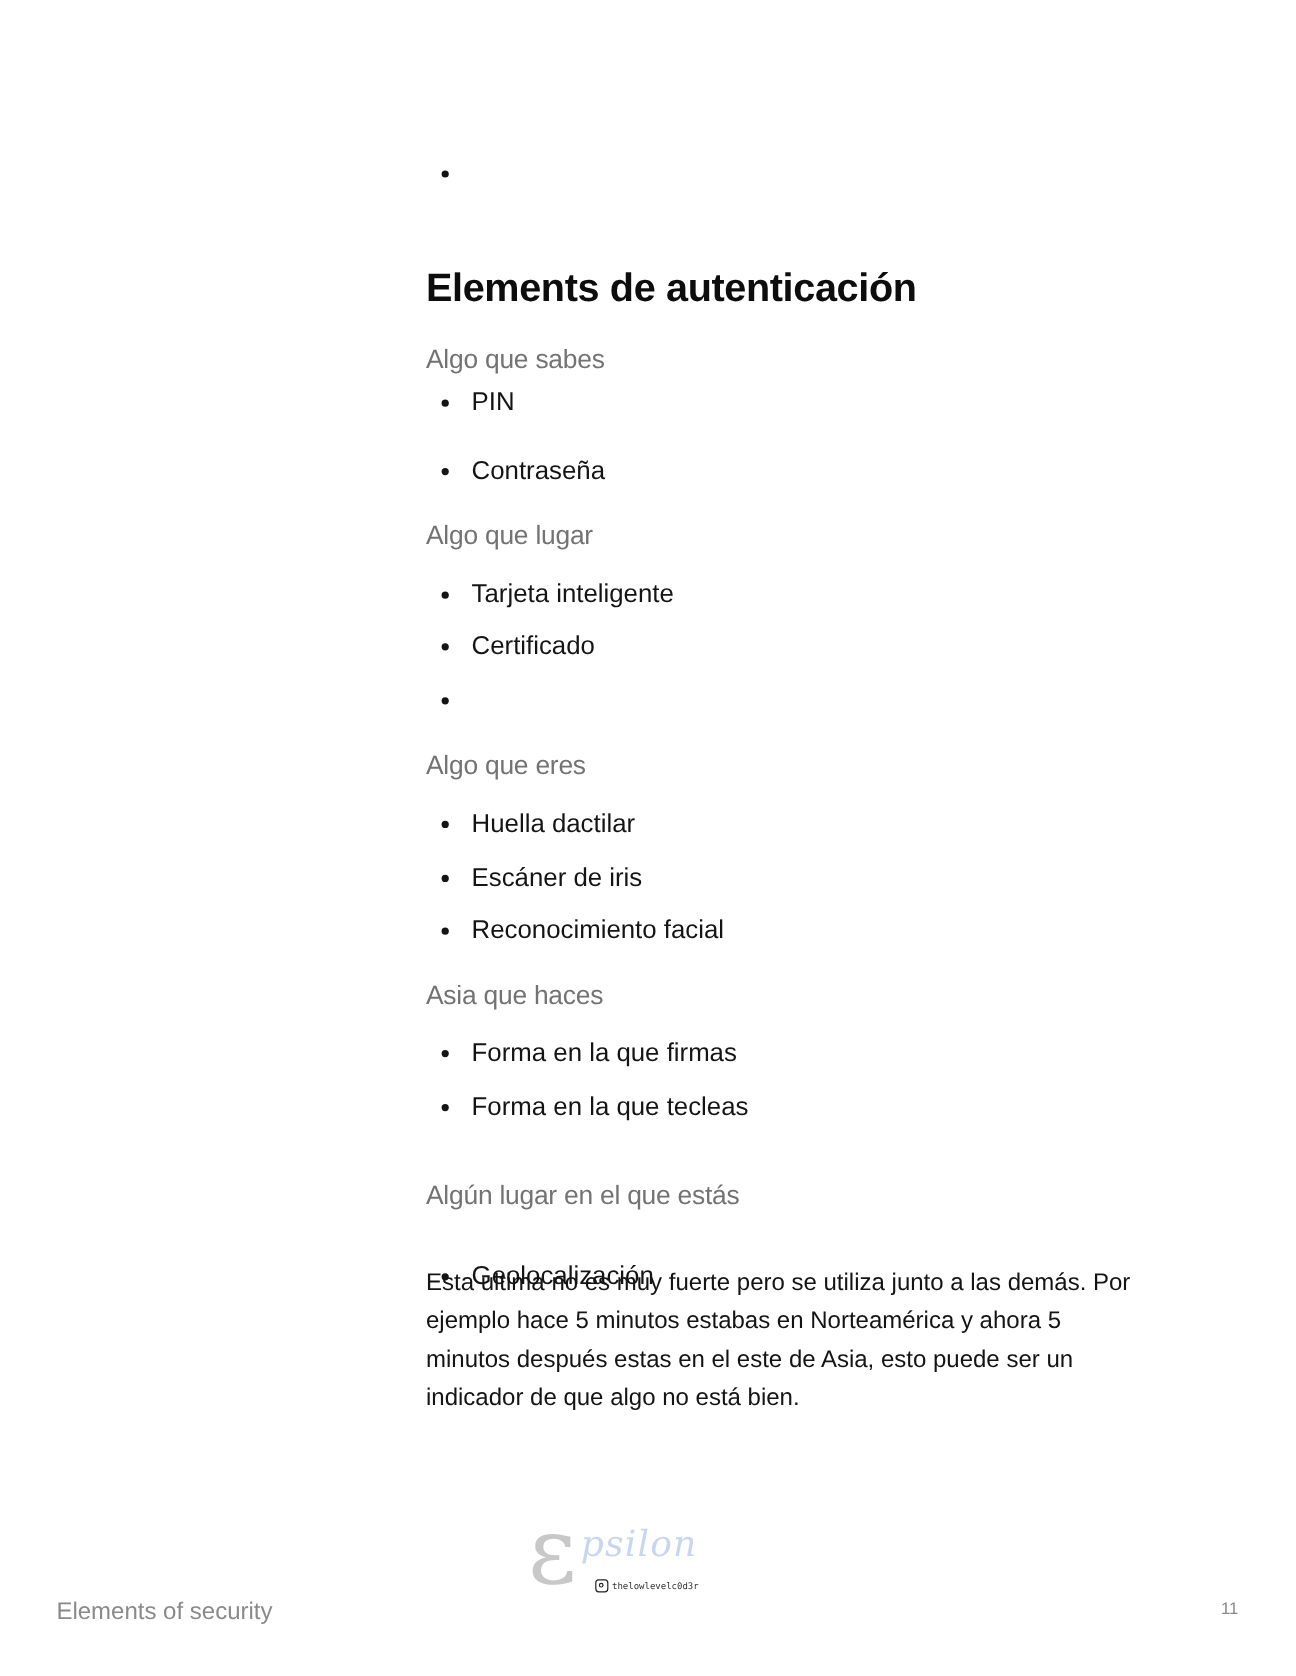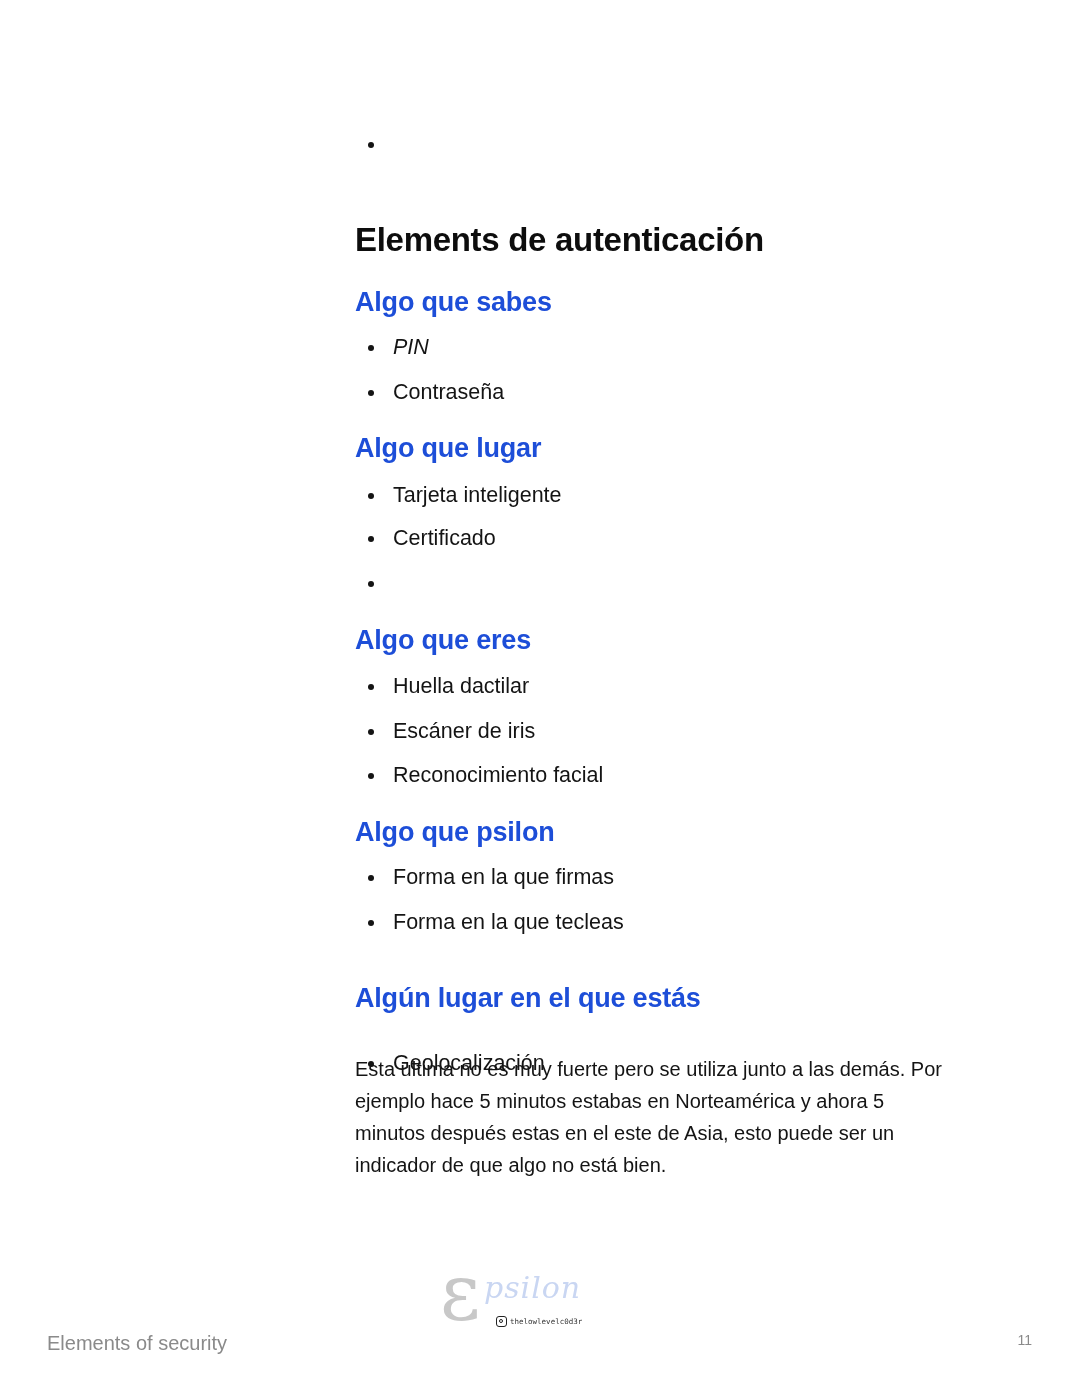--- a/index.html
+++ b/index.html
@@ -48,23 +48,23 @@
       font-size: 33px;
       font-weight: bold;
       color: #0d0d0d;
       letter-spacing: -0.3px;
       margin: 0;
       white-space: nowrap;
     }
     .h2 {
       position: absolute;
       left: 0;
-      font-size: 27px;
-      font-weight: bold;
-      color: #1d4ed8;
+      font-size: 22px;
+      font-weight: normal;
+      color: #737373;
       letter-spacing: -0.2px;
       margin: 0;
       white-space: nowrap;
     }
     .li-abs {
       position: absolute;
       left: 0;
       width: 620px;
     }
     .para {
@@ -157,21 +157,21 @@
 
   <ul class="bullets li-abs" style="top:128px; width:600px;">
     <li>
       <span class="dot"></span>
     </li>
   </ul>
 
   <h1 class="h1" style="top:221px;">Elements de autenticación</h1>
 
   <h2 class="h2" style="top:287px;">Algo que sabes</h2>
-  <ul class="bullets li-abs" style="top:331px;font-style:italic;">
+  <ul class="bullets li-abs" style="top:319px;">
     <li><span class="dot"></span><span>PIN</span></li>
   </ul>
   <ul class="bullets li-abs" style="top:376px;">
     <li><span class="dot"></span><span>Contraseña</span></li>
   </ul>
 
   <h2 class="h2" style="top:433px;">Algo que lugar</h2>
   <ul class="bullets li-abs" style="top:479px;">
     <li><span class="dot"></span><span>Tarjeta inteligente</span></li>
   </ul>
@@ -186,21 +186,21 @@
   <ul class="bullets li-abs" style="top:670px;">
     <li><span class="dot"></span><span>Huella dactilar</span></li>
   </ul>
   <ul class="bullets li-abs" style="top:715px;">
     <li><span class="dot"></span><span>Escáner de iris</span></li>
   </ul>
   <ul class="bullets li-abs" style="top:759px;">
     <li><span class="dot"></span><span>Reconocimiento facial</span></li>
   </ul>
 
-  <h2 class="h2" style="top:817px;">Algo que psilon</h2>
+  <h2 class="h2" style="top:817px;">Asia que haces</h2>
   <ul class="bullets li-abs" style="top:861px;">
     <li><span class="dot"></span><span>Forma en la que firmas</span></li>
   </ul>
   <ul class="bullets li-abs" style="top:906px;">
     <li><span class="dot"></span><span>Forma en la que tecleas</span></li>
   </ul>
 
   <h2 class="h2" style="top:963px;margin-top:20px;">Algún lugar en el que estás</h2>
   <ul class="bullets li-abs" style="top:1008px;margin-top:39px;">
     <li><span class="dot"></span><span>Geolocalización</span></li>

